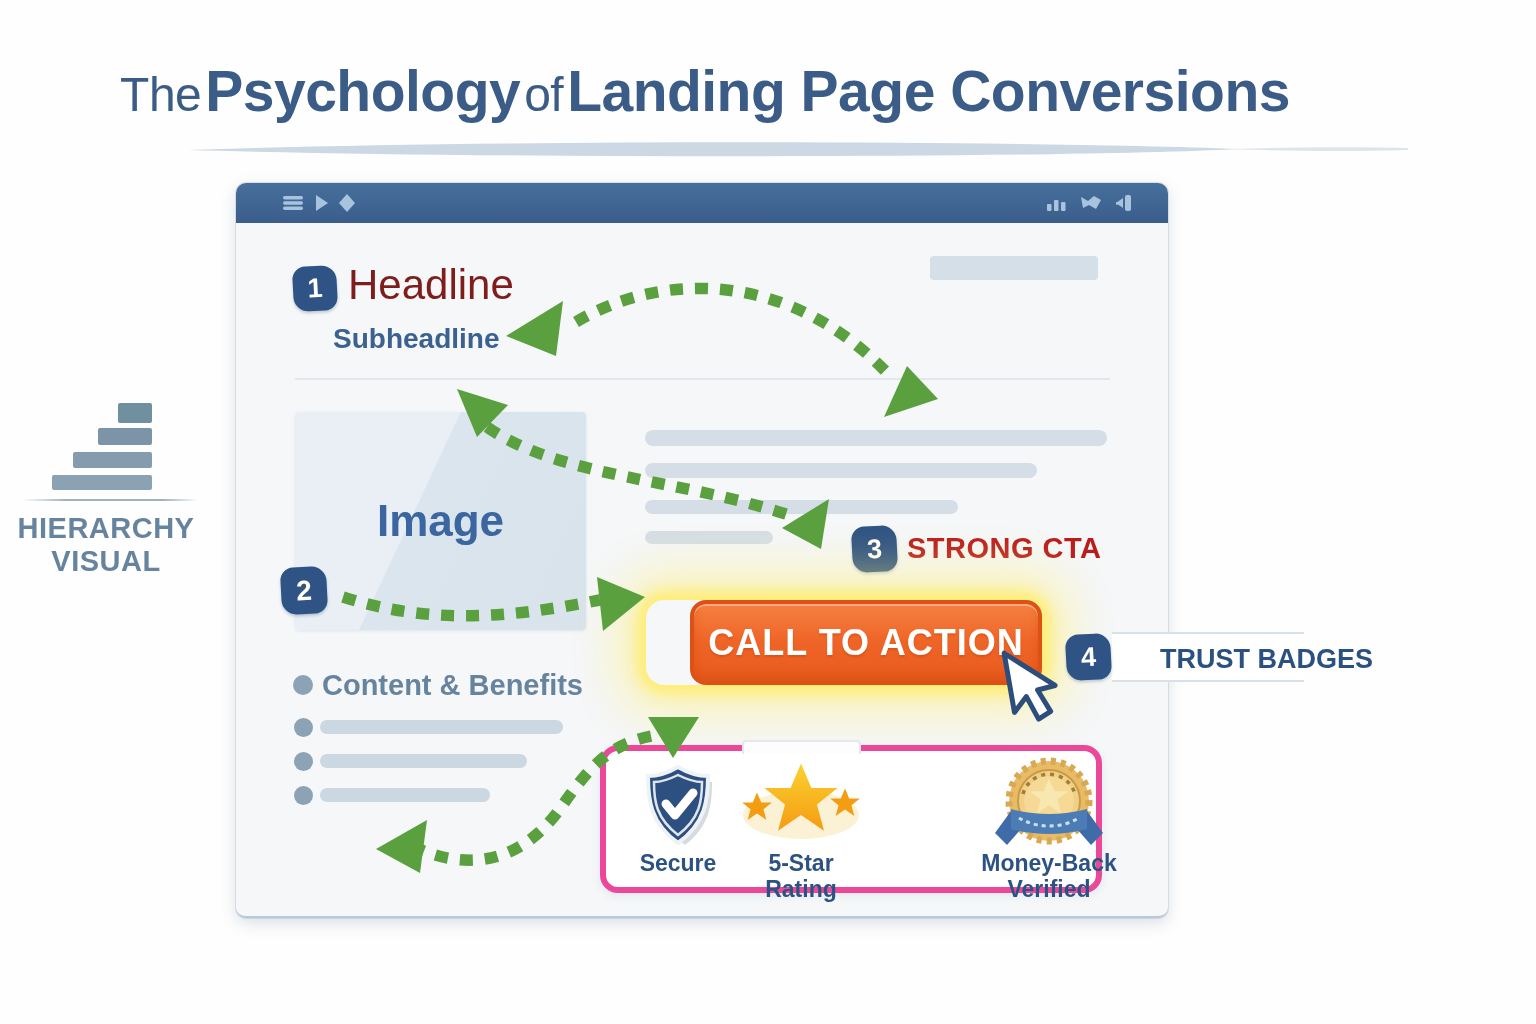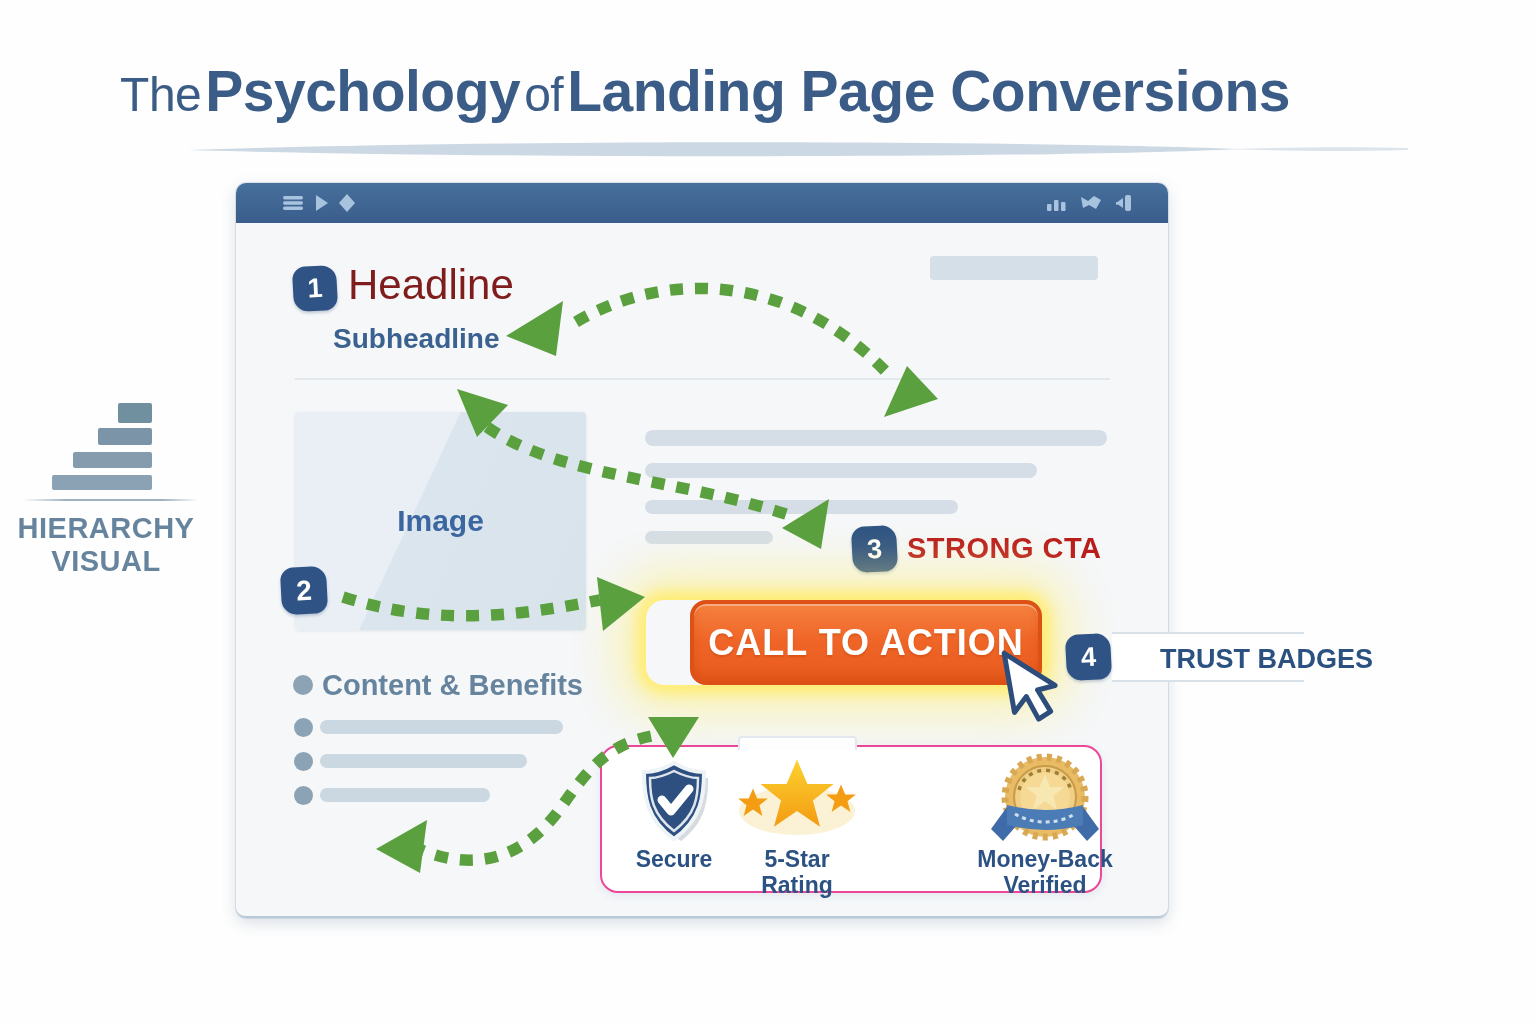--- a/index.html
+++ b/index.html
@@ -37,21 +37,21 @@
 
   .headline { position:absolute; left:112px; top:78px; font-size:42px; font-weight:400; color:#7f1d1d; }
   .subheadline { position:absolute; left:97px; top:140px; font-size:28px; font-weight:600; color:#3a618f; }
   .divider { position:absolute; left:59px; top:195px; width:815px; height:2px; background:#e1e7ed; }
   .nav-bar { position:absolute; left:694px; top:73px; width:168px; height:24px; background:#d5dfe7; border-radius:4px; }
 
   .image-box { position:absolute; left:59px; top:229px; width:291px; height:218px; border-radius:4px;
     background:linear-gradient(115deg, #e9eff5 0%, #e9eff5 42%, #dbe5ee 42.4%, #d8e3ec 100%);
     display:flex; align-items:center; justify-content:center;
     box-shadow:0 1px 3px rgba(90,110,135,.12); }
-  .image-label { font-size:30px; font-weight:600; color:#3b66a0;text-align:center; }
+  .image-label { font-size:44px; font-weight:600; color:#3b66a0;text-align:center; }
 
   .tline { position:absolute; height:16px; background:#d5dee6; border-radius:8px; }
 
   .strongcta-label { position:absolute; left:671px; top:349px; font-size:29px; font-weight:800;
     color:#b91c1c; letter-spacing:0.5px; white-space:nowrap; }
 
   
   .cta-wrap { position:absolute; left:410px; top:417px; width:396px; height:85px; border-radius:18px;
     box-shadow:0 0 14px 8px rgba(255,236,110,.95), 0 0 48px 28px rgba(255,238,120,.55);padding-left:44px; }
   .cta-btn { width:100%; height:100%; border-radius:16px; cursor:pointer;
@@ -61,21 +61,21 @@
     text-shadow:0 2px 2px rgba(180,60,0,.35);
     box-shadow:inset 0 2px 0 rgba(255,255,255,.35), inset 0 -6px 10px rgba(200,70,10,.35); }
 
   
   .bullet { position:absolute; width:20px; height:20px; border-radius:50%; background:#8ca3b6; }
   .bullets-title { position:absolute; left:86px; top:486px; font-size:29px; font-weight:700; color:#67849f; }
   .bline { position:absolute; height:14px; background:#cbd7e1; border-radius:7px; }
 
   
   .trust-panel { position:absolute; left:364px; top:562px; width:502px; height:148px; background:#ffffff;
-    border:2px solid #ec4899; border-radius:18px; box-shadow:0 3px 8px rgba(90,110,135,.10); }
+    border:6px solid #ec4899; border-radius:18px; box-shadow:0 3px 8px rgba(90,110,135,.10); }
   .trust-tab { position:absolute; left:136px; top:-11px; width:119px; height:14px; background:#fdfdfe;
     border:2px solid #e3e8ee; border-bottom:none; border-radius:4px 4px 0 0; }
   .trust-item { position:absolute; top:8px; width:140px; text-align:center; }
   .trust-item .t-icon { height:92px; display:flex; align-items:center; justify-content:center; }
   .trust-label { font-size:23px; font-weight:800; color:#2c5283; line-height:1.12; }
 
   
   .tb-strip { left:1112px; top:632px; width:192px; height:50px; background:#ffffff;
     border-top:2px solid #d9e1e8; border-bottom:2px solid #d9e1e8; }
   .tb-label { left:1122px; top:644px; font-size:27px; font-weight:800; color:#2b5180; white-space:nowrap;margin-left:38px; }

